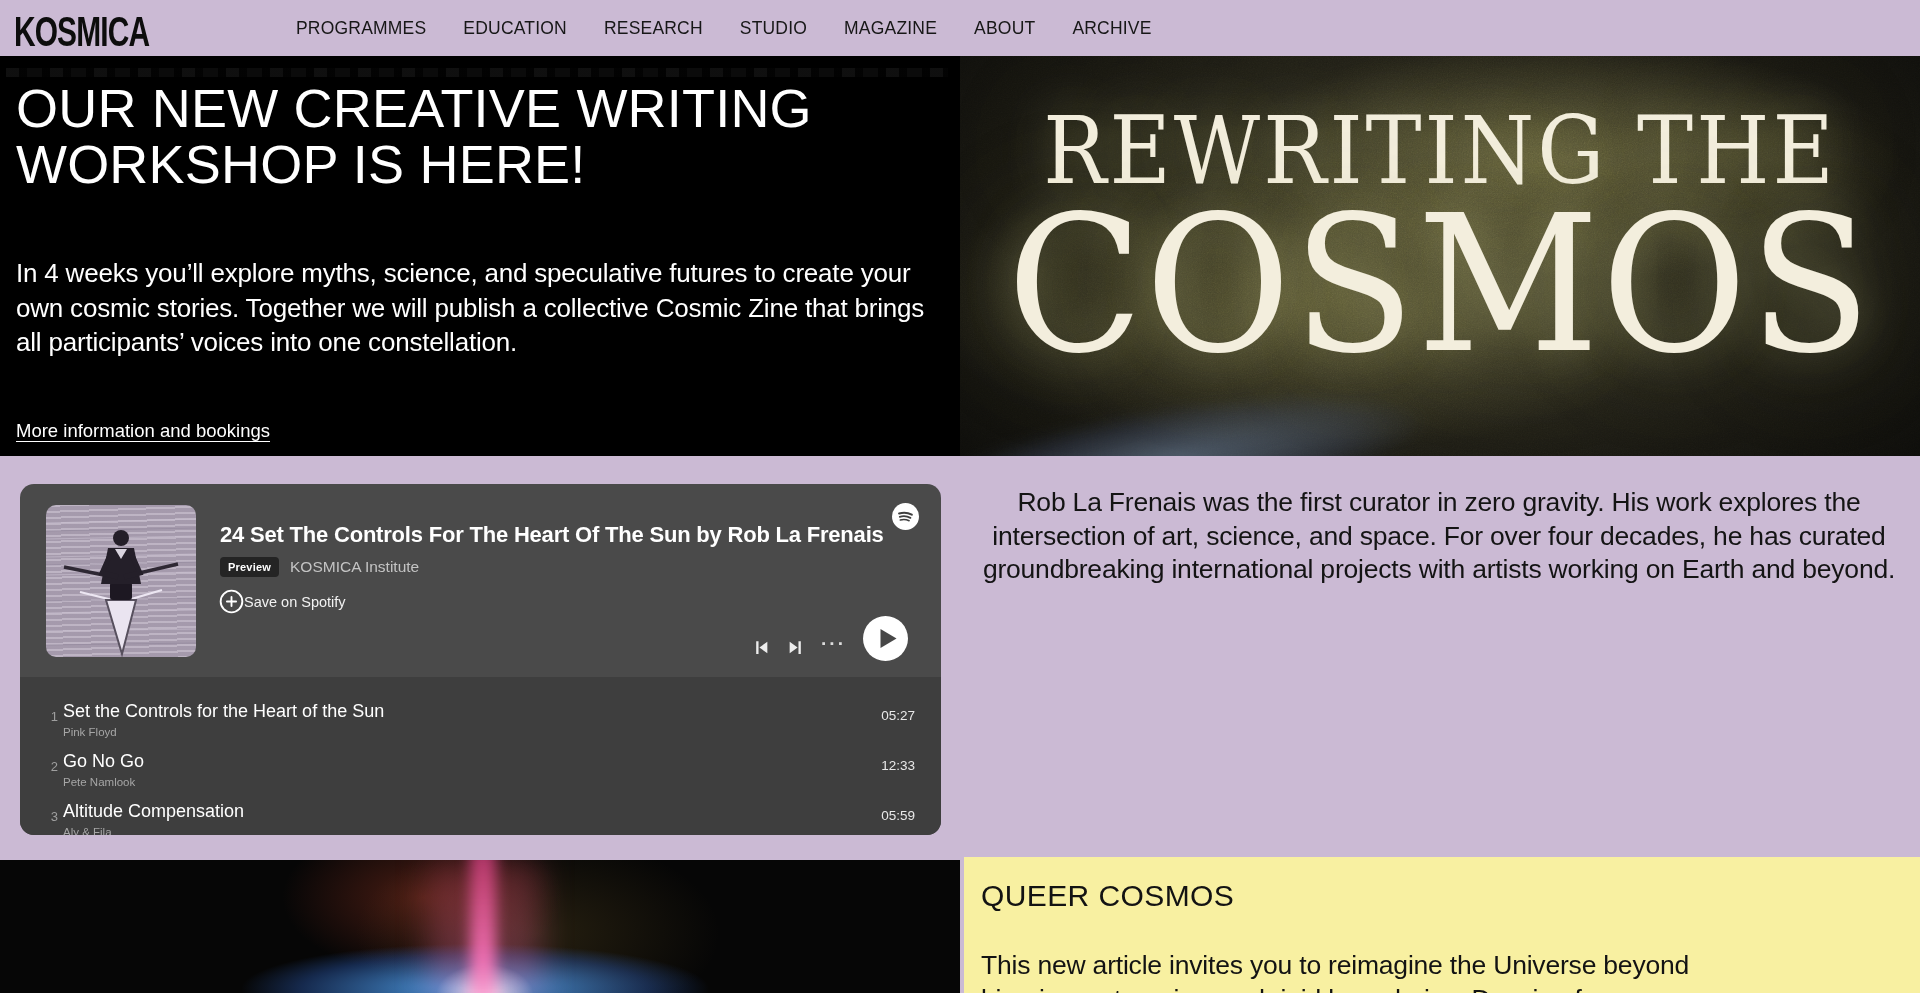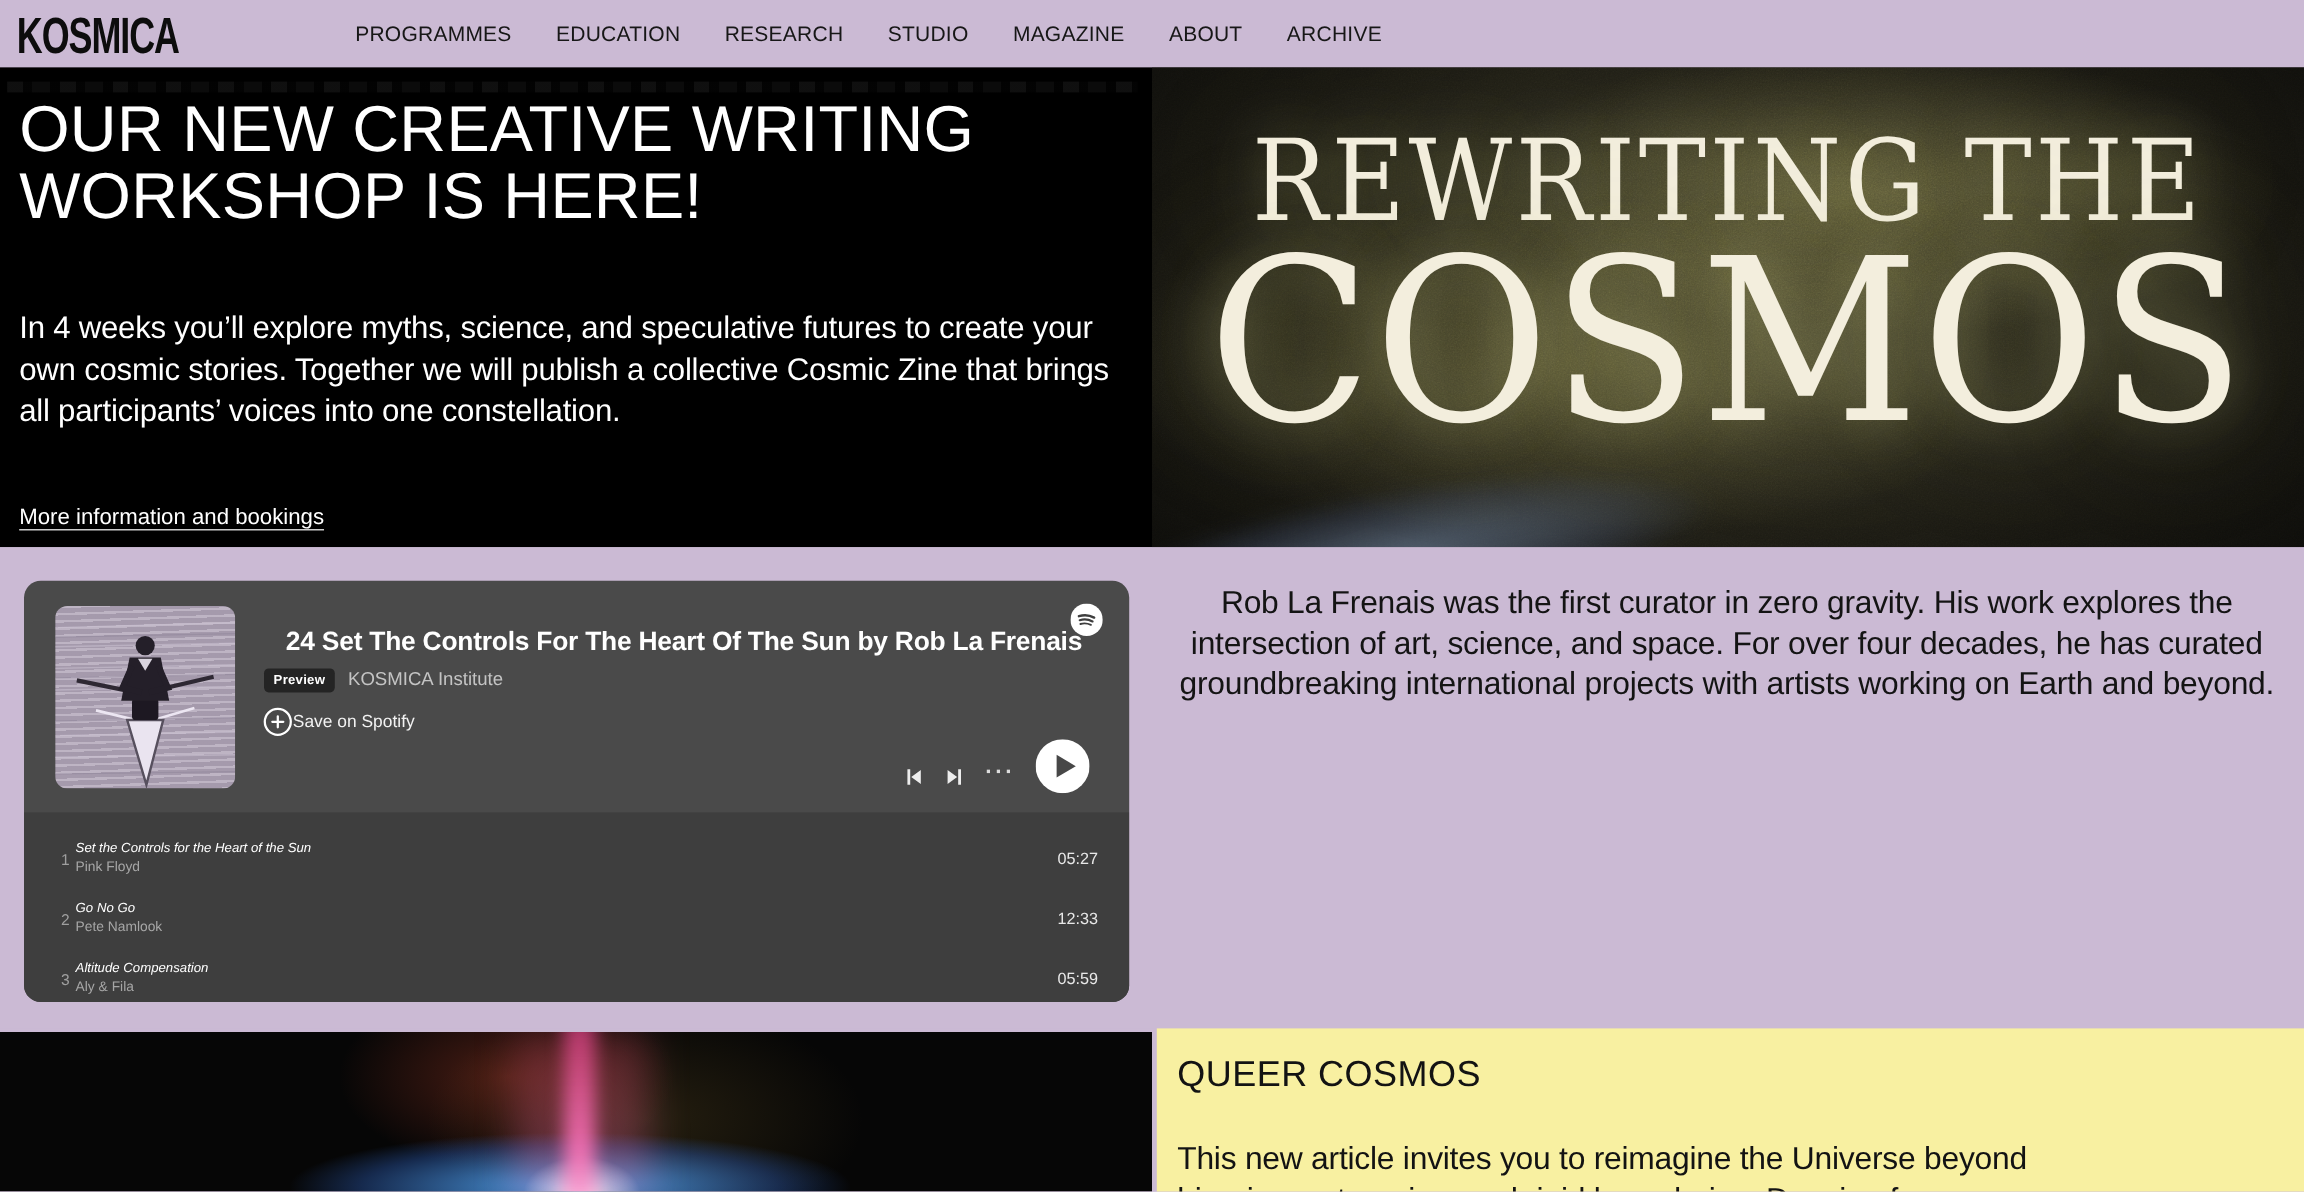--- a/index.html
+++ b/index.html
@@ -42,38 +42,38 @@
   .middle { position:absolute; top:456px; left:0; width:1920px; height:401px; background:#cbbad4; }
   .player-card { position:absolute; left:20px; top:28px; width:921px; height:351px; border-radius:14px;
                  background:#4a4a4a; overflow:hidden; }
   .card-top { position:absolute; top:0; left:0; right:0; height:193px; }
   .album-art { position:absolute; left:26px; top:21px; width:150px; height:152px; border-radius:10px;
                overflow:hidden; cursor:pointer;
                background:repeating-linear-gradient(178deg, rgba(255,255,255,.14) 0 2px, rgba(40,30,50,.10) 2px 6px), #b3a8ba; }
   .album-art svg { display:block; }
   .spotify-logo { position:absolute; right:22px; top:19px; cursor:pointer; }
   .card-title { position:absolute; left:200px; top:38px; width:700px; font-size:22px; font-weight:700;
-                color:#fff; letter-spacing:-0.2px; white-space:nowrap; cursor:pointer;text-align:center; }
+                color:#fff; letter-spacing:-0.2px; white-space:nowrap; cursor:pointer; }
   .preview-row { position:absolute; left:200px; top:73px; display:flex; align-items:center; gap:11px; }
   .preview-badge { background:#242424; color:#fff; font-size:11px; font-weight:700; line-height:1;
                    padding:5px 8px 4px; border-radius:4px; letter-spacing:0.2px; }
   .owner { color:#c4c4c4; font-size:15.5px; cursor:pointer; }
   .save-row { position:absolute; left:199px; top:105px; display:flex; align-items:center; 
               color:#f2f2f2; font-size:14.5px; cursor:pointer; }
   .controls { position:absolute; right:33px; top:132px; display:flex; align-items:center; gap:17px; }
   .skip { position:relative; top:9px; cursor:pointer; }
   .dots { position:relative; top:5px; color:#dcdcdc; font-size:19px; font-weight:700; letter-spacing:2px; cursor:pointer; }
   .play-btn { width:45px; height:45px; cursor:pointer; }
 
   .card-list { position:absolute; top:193px; left:0; right:0; bottom:0; background:#3e3e3e; padding-top:15px; }
   .track-row { position:relative; height:50px; cursor:pointer; }
   .track-num { position:absolute; left:20px; top:17px; width:18px; text-align:right;
                color:#9f9f9f; font-size:13px; }
   .track-main { position:absolute; left:43px; top:9px; }
-  .track-title { font-size:11px; color:#fff; margin-bottom:4px;font-style:italic; }
+  .track-title { font-size:18px; color:#fff; margin-bottom:4px; }
   .track-artist { font-size:11.5px; color:#a6a6a6; }
   .track-dur { position:absolute; right:26px; top:16px; font-size:13.5px; color:#e8e8e8; }
 
   .curator-text { position:absolute; left:980px; top:30px; width:918px; font-size:26.5px;
                   line-height:33.5px; color:#141414; letter-spacing:-0.2px;text-align:center; }
 
   
   .bottom { position:absolute; top:857px; left:0; width:1920px; height:136px; background:#cbbad4; }
   .flare-img { position:absolute; left:0; top:3px; width:960px; height:133px; overflow:hidden; background:
       radial-gradient(ellipse 70px 45px at 50.5% 102%, #ffffff, rgba(255,255,255,0) 70%),

